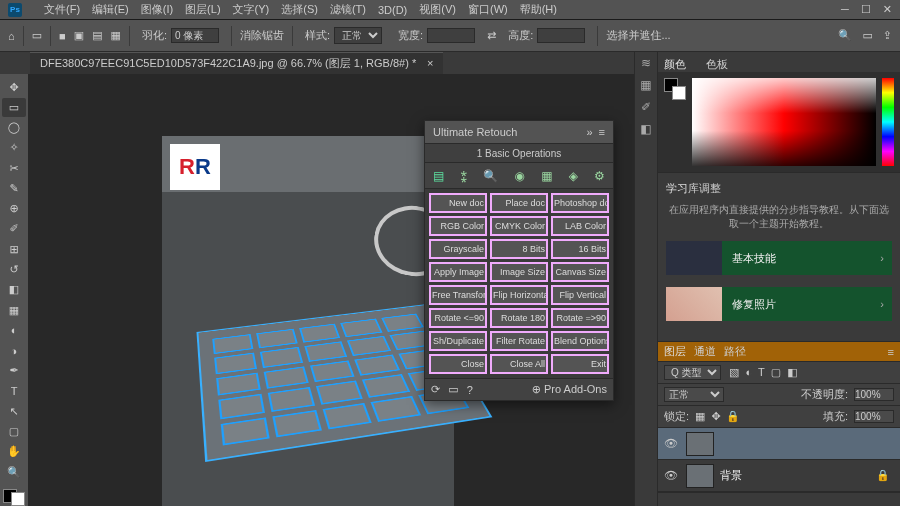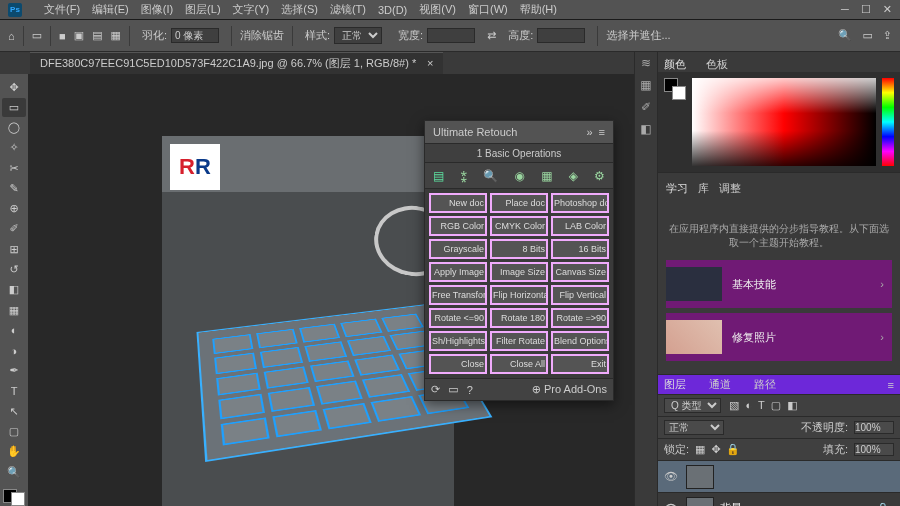--- a/index.html
+++ b/index.html
@@ -54,31 +54,31 @@
 .cp-tabs{height:20px;background:#3a3a3a;display:flex;align-items:flex-end;padding-left:6px;gap:20px;font-size:10px;color:#999}
 .cp-tabs .tab.active{color:#ddd}
 .cp-body{height:100px;position:relative;background:#2f2f2f;padding:6px;display:flex;gap:6px}
 .cp-swatch{width:22px;height:22px;position:relative}
 .cp-swatch .fg{width:14px;height:14px;background:#000;border:1px solid #888;position:absolute;top:0;left:0}
 .cp-swatch .bg{width:14px;height:14px;background:#fff;border:1px solid #888;position:absolute;bottom:0;right:0}
 .color-ramp{flex:1;background:linear-gradient(to right,#fff,#f00 50%,#000);position:relative}
 .color-ramp::after{content:"";position:absolute;inset:0;background:linear-gradient(to bottom,rgba(255,255,255,.8),transparent 40%,transparent 60%,rgba(0,0,0,.8))}
 .hue{width:12px;background:linear-gradient(to bottom,red,yellow,lime,cyan,blue,magenta,red)}
 .learn-panel{padding:8px;border-bottom:1px solid #2a2a2a}
-.lp-tabs{display:flex;gap:10px;font-size:10px;color:#999;margin-bottom:26px}
+.lp-tabs{display:flex;font-size:10px;color:#999;margin-bottom:7px}
 .lp-tabs span.active{color:#ddd}
 .lp-title{text-align:center;color:#eee;font-size:12px;margin:6px 0}
 .lp-desc{text-align:center;color:#aaa;font-size:10px;line-height:1.4;margin-bottom:10px}
-.lp-card{height:48px;background:#701a75;display:flex;align-items:center;margin-bottom:5px;cursor:pointer}
+.lp-card{height:34px;background:#14532d;display:flex;align-items:center;margin-bottom:12px;cursor:pointer}
 .lp-card .thumb{width:56px;height:34px;background:#2a2f3f}
 .lp-card .thumb.photo{background:linear-gradient(45deg,#d4a090,#e0c0b0)}
 .lp-card .lbl{flex:1;padding-left:10px;color:#eee}
 .lp-card .chev{padding:0 8px;color:#aaa}
 .layers-panel{flex:1;display:flex;flex-direction:column}
-.ly-tabs{height:20px;display:flex;align-items:center;padding-left:6px;gap:23px;font-size:10px;color:#999;background:#6d28d9;border-bottom:1px solid #2a2a2a}
+.ly-tabs{height:20px;display:flex;align-items:center;padding-left:6px;gap:8px;font-size:10px;color:#999;background:#a16207;border-bottom:1px solid #2a2a2a}
 .ly-tabs span.active{color:#ddd}
 .ly-tabs .icons{margin-left:auto;display:flex;gap:6px;padding-right:6px}
 .ly-filter{height:22px;display:flex;align-items:center;padding:0 6px;gap:4px;background:#404040;border-bottom:1px solid #2a2a2a;font-size:10px}
 .ly-filter select{background:#4a4a4a;border:1px solid #2a2a2a;color:#ccc;font-size:10px;padding:0 2px}
 .ly-filter .ficons{display:flex;gap:6px;margin-left:4px;color:#999}
 .ly-filter .ficons span{cursor:pointer}
 .ly-blend{height:22px;display:flex;align-items:center;padding:0 6px;gap:6px;background:#404040;border-bottom:1px solid #2a2a2a;font-size:10px}
 .ly-blend select{background:#4a4a4a;border:1px solid #2a2a2a;color:#ccc;font-size:10px;width:60px}
 .ly-blend input{background:#4a4a4a;border:1px solid #2a2a2a;color:#ccc;font-size:10px;width:40px}
 .ly-lock{height:22px;display:flex;align-items:center;padding:0 6px;gap:6px;background:#404040;border-bottom:1px solid #2a2a2a;font-size:10px;color:#999}
@@ -254,21 +254,21 @@
       <div class="btn">16 Bits</div>
       <div class="btn">Apply Image</div>
       <div class="btn">Image Size</div>
       <div class="btn">Canvas Size</div>
       <div class="btn">Free Transform</div>
       <div class="btn">Flip Horizontal</div>
       <div class="btn">Flip Vertical</div>
       <div class="btn">Rotate &lt;=90</div>
       <div class="btn">Rotate 180</div>
       <div class="btn">Rotate =&gt;90</div>
-      <div class="btn">Sh/Highlights</div>
+      <div class="btn">Sh/Duplicate</div>
       <div class="btn">Filter Rotate</div>
       <div class="btn">Blend Options</div>
       <div class="btn">Close</div>
       <div class="btn">Close All</div>
       <div class="btn">Exit</div>
     </div>
   <div class="panel-foot">
     <span>⟳</span>
     <span>▭</span>
     <span>?</span>

